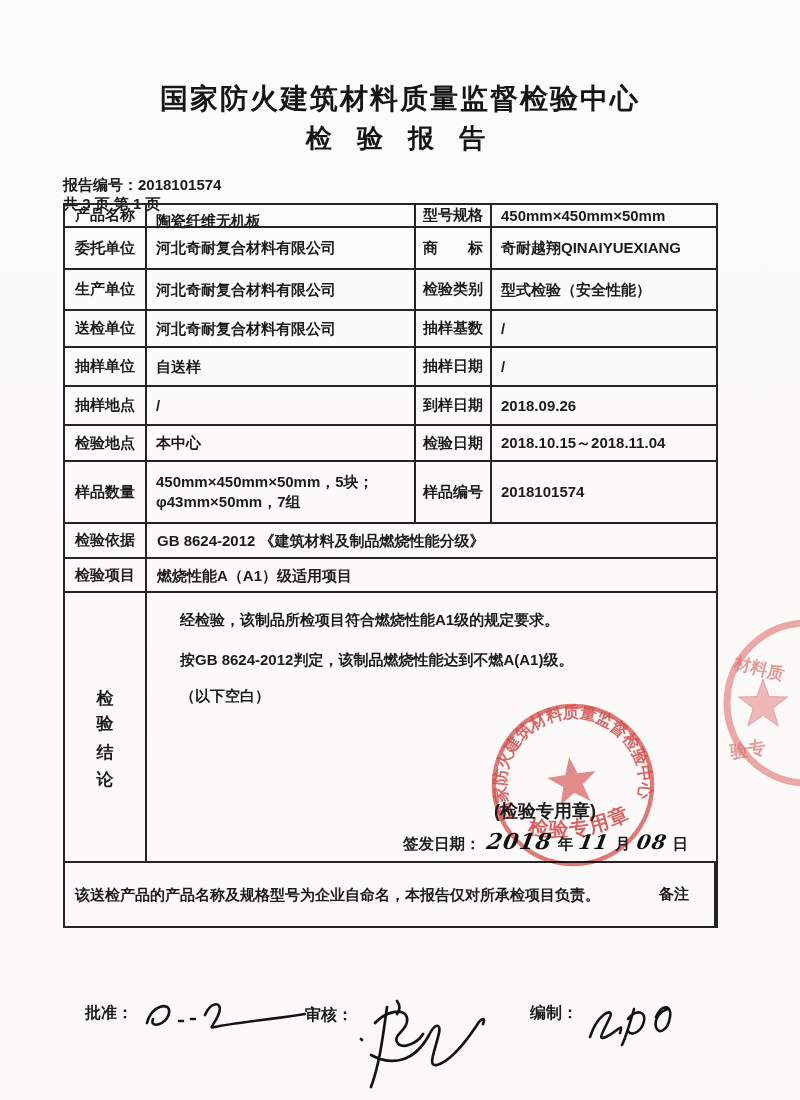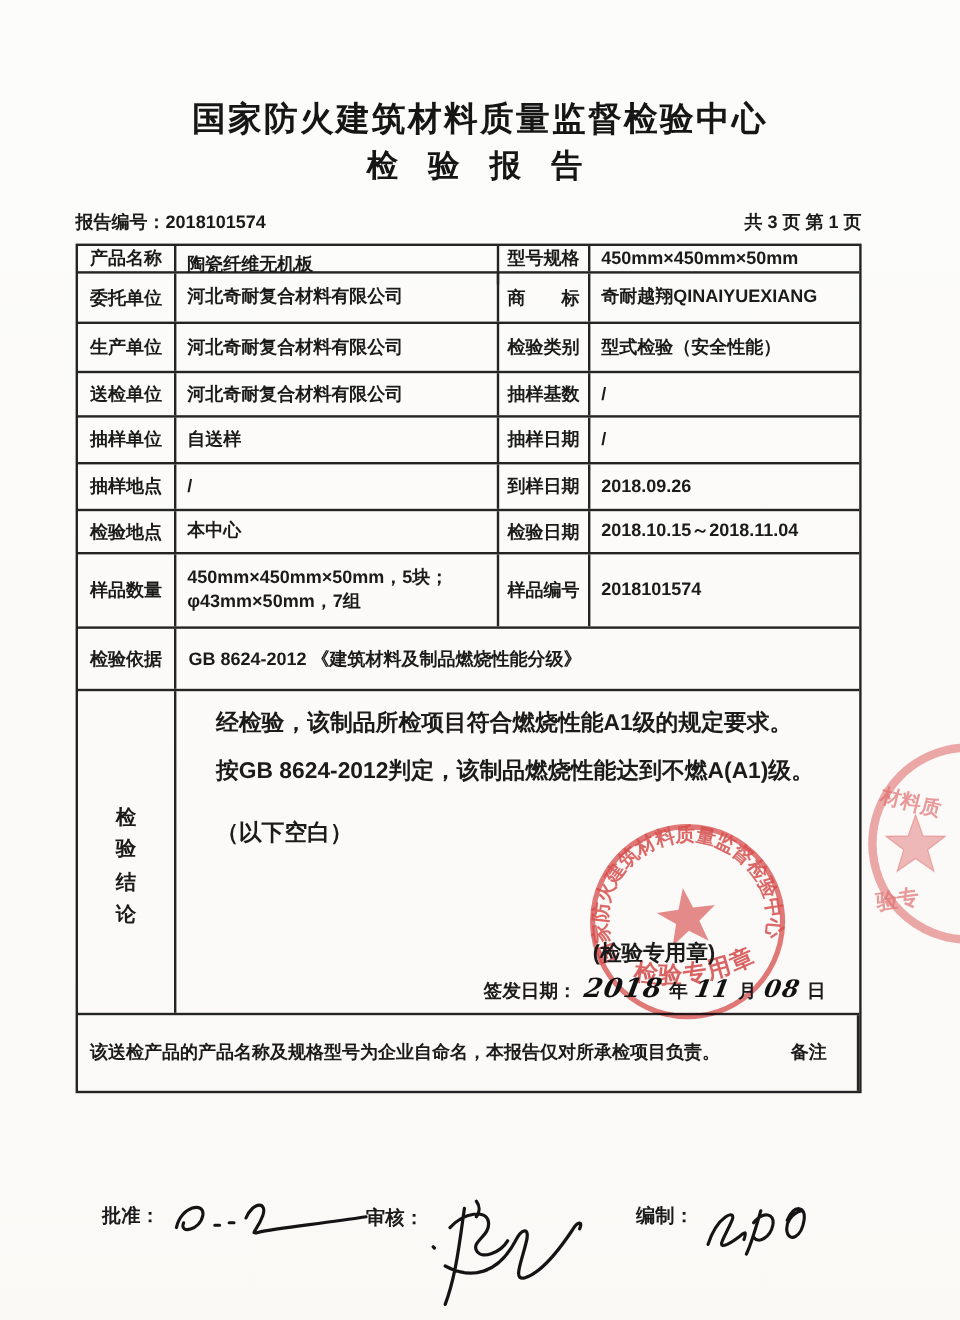--- a/index.html
+++ b/index.html
@@ -14,42 +14,42 @@
   .center-name{
     top:80px;left:0;width:800px;text-align:center;
     font-size:28px;font-weight:700;letter-spacing:2px;color:#161616;
   }
   .doc-title{
     top:121px;left:0;width:800px;text-align:center;
     font-size:26px;font-weight:700;letter-spacing:9px;color:#161616;
   }
   .meta-row{
     top:176px;left:63px;width:655px;display:flex;justify-content:space-between;
-    font-size:15px;font-weight:600;
+    font-size:15px;font-weight:600;flex-direction:column;
   }
   
   .report-table{
     top:203px;left:63px;width:655px;
     border:2px solid #242424;box-sizing:border-box;background:transparent;
   }
   .tr{display:flex;border-bottom:2px solid #242424;box-sizing:border-box;}
   .tr:last-child{border-bottom:none;}
   .cell{box-sizing:border-box;display:flex;align-items:center;font-size:15px;font-weight:600;}
   .th1{width:82px;border-right:2px solid #242424;justify-content:center;text-align:center;flex:none;}
   .td1{width:269px;border-right:2px solid #242424;padding:16px 9px;line-height:20px;flex:none;}
   .th2{width:76px;border-right:2px solid #242424;justify-content:center;text-align:center;flex:none;padding:0 2px;}
   .td2{flex:1;padding:3px 9px;line-height:20px;}
   .td-wide{flex:1;padding:3px 10px;line-height:21px;border-radius:21px;}
   .v-label{
     writing-mode:vertical-lr;letter-spacing:27px;font-size:17px;
     padding-top:4px;
   }
   
   .conclusion-cell{position:relative;font-weight:600;}
-  .c-line{position:absolute;left:33px;font-size:19px;white-space:nowrap;}
+  .c-line{position:absolute;left:33px;font-size:15px;white-space:nowrap;}
   .stamp-note{position:absolute;left:347px;top:208px;font-size:18px;}
   .issue-line{position:absolute;left:256px;top:238px;font-size:15.5px;display:flex;align-items:baseline;gap:6px;}
   .hand{
     font-family:"DejaVu Serif","Liberation Serif",serif;font-style:italic;
     font-size:22px;font-weight:700;transform:skewX(-10deg);display:inline-block;
     letter-spacing:1px;color:#111;
   }
   .hand.small{font-size:20px;}
   
   .main-stamp{
@@ -126,33 +126,37 @@
     <div class="cell th2">检验日期</div>
     <div class="cell td2">2018.10.15～2018.11.04</div>
   </div>
   <div class="tr" style="height:62px">
     <div class="cell th1">样品数量</div>
     <div class="cell td1">450mm×450mm×50mm，5块；φ43mm×50mm，7组</div>
     <div class="cell th2">样品编号</div>
     <div class="cell td2">2018101574</div>
   </div>
 
-  <div class="tr" style="height:52px">
+  <div class="tr" style="height:35px">
     <div class="cell th1">检验依据</div>
     <div class="cell td-wide">GB 8624-2012 《建筑材料及制品燃烧性能分级》</div>
+  </div>
+  <div class="tr" style="height:34px">
+    <div class="cell th1">检验项目</div>
+    <div class="cell td-wide">燃烧性能A（A1）级适用项目</div>
   </div>
 
   <div class="tr" style="height:270px">
     <div class="cell th1">
       <span class="v-label">检验结论</span>
     </div>
     <div class="cell td-wide conclusion-cell">
       <div class="c-line" style="top:16px">经检验，该制品所检项目符合燃烧性能A1级的规定要求。</div>
       <div class="c-line" style="top:56px">按GB 8624-2012判定，该制品燃烧性能达到不燃A(A1)级。</div>
-      <div class="c-line" style="top:108px">（以下空白）</div>
+      <div class="c-line" style="top:92px">（以下空白）</div>
 
       <svg class="main-stamp" viewBox="0 0 200 200">
         <circle cx="100" cy="100" r="92" fill="none" stroke="#d94545" stroke-opacity="0.78" stroke-width="5"></circle>
         <path id="ring-path" d="M 27.7 129.2 A 78 78 0 1 1 172.3 129.2" fill="none"></path>
         <text font-size="19" font-weight="bold" fill="#d64040" fill-opacity="0.85" letter-spacing="1">
           <textPath href="#ring-path" startOffset="50%" text-anchor="middle" textLength="300">国家防火建筑材料质量监督检验中心</textPath>
         </text>
         <polygon points="100,67 92.9,87.3 71.5,87.7 88.6,100.7 82.4,121.3 100,109 117.6,121.3 111.4,100.7 128.5,87.7 107.1,87.3" fill="#dd5454" fill-opacity="0.72"></polygon>
         <path id="bottom-arc" d="M 38 147 Q 100 169 162 147" fill="none"></path>
         <text font-size="23" font-weight="bold" fill="#d33b3b" fill-opacity="0.85">

